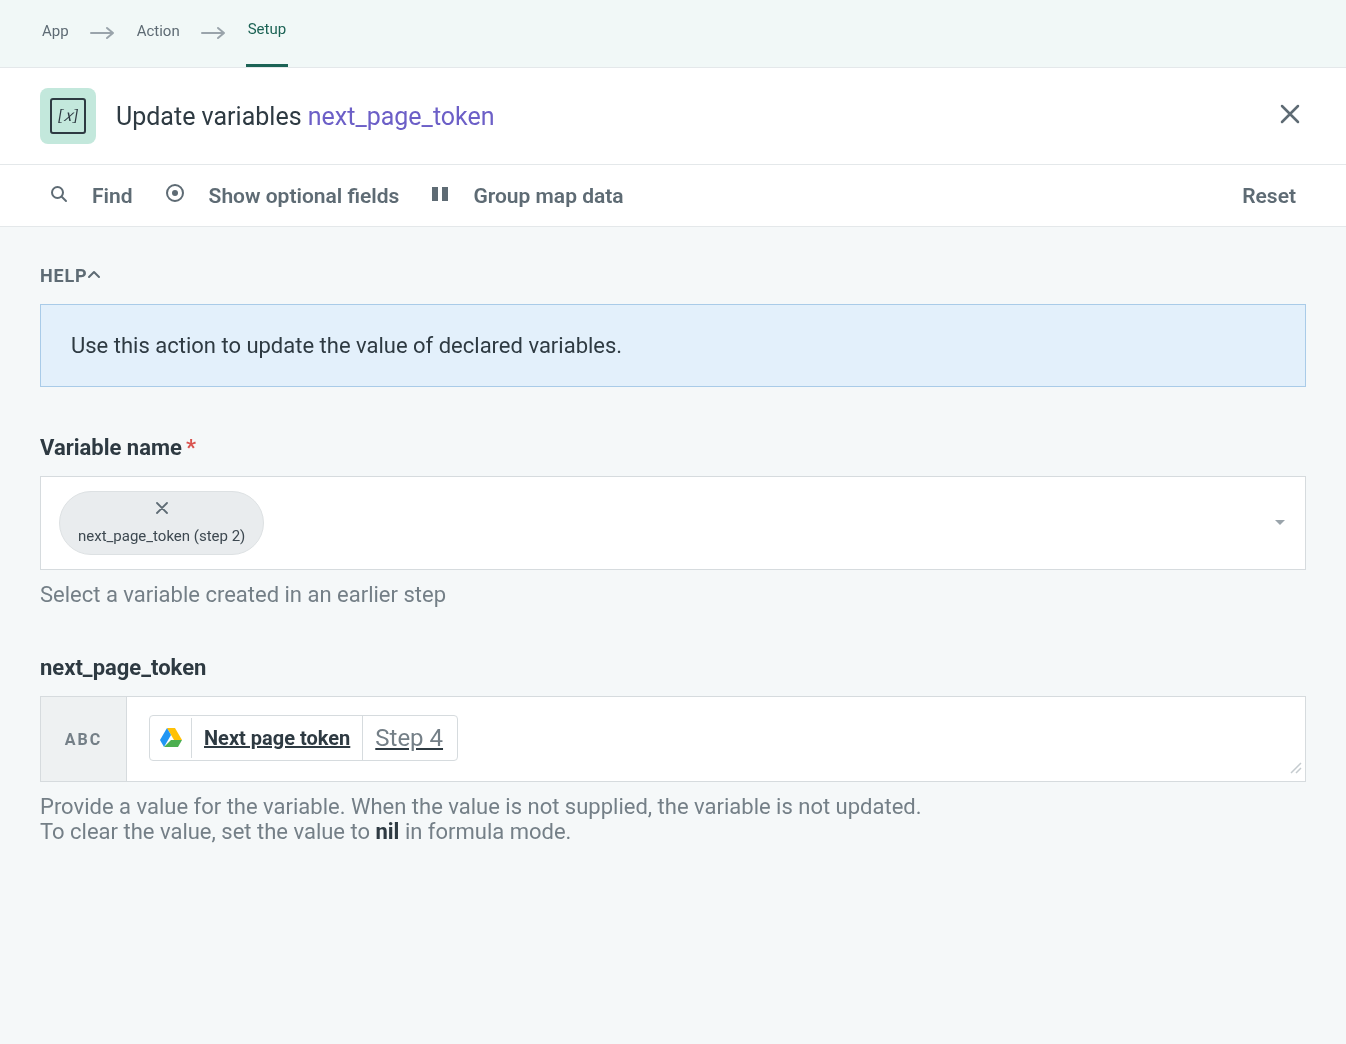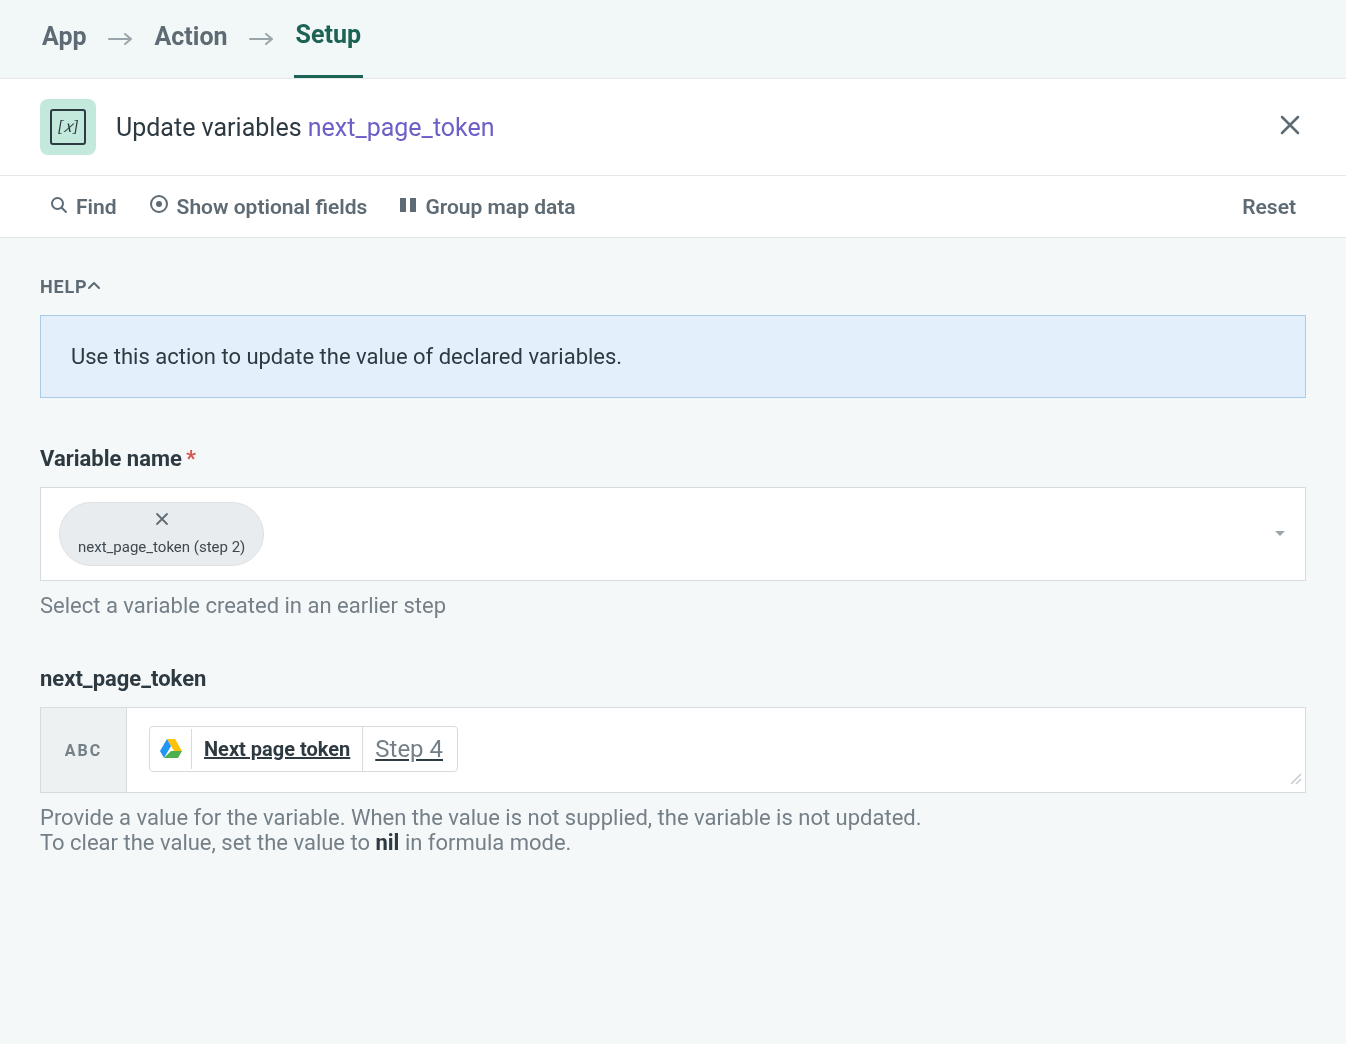--- a/index.html
+++ b/index.html
@@ -1,28 +1,28 @@
 <!DOCTYPE html>
 <html><head>
 <meta charset="utf-8">
 <style>
 * { box-sizing: border-box; margin: 0; padding: 0; }
 body { font-family: -apple-system, BlinkMacSystemFont, "Segoe UI", Roboto, sans-serif; background: #f5f8f9; color: #2e3a42; width: 1346px; }
 .breadcrumb { display: flex; align-items: center; gap: 18px; padding: 14px 40px 0; background: #f1f8f7; border-bottom: 1px solid #e4e8ea; }
-.breadcrumb-item { font-size: 25px; font-weight: 700; color: #5e6b74; padding: 6px 2px 26px; cursor: pointer; }
+.breadcrumb-item { font-size: 15px; font-weight: 400; color: #5e6b74; padding: 6px 2px 26px; cursor: pointer; }
 .breadcrumb-item.active { color: #1c6355; border-bottom: 3px solid #1c6355; }
 .breadcrumb-arrow { color: #9aa4ab; padding-bottom: 12px; }
 .header { display: flex; align-items: center; gap: 20px; padding: 20px 40px; background: #fff; border-bottom: 1px solid #e4e8ea; }
 .app-icon { width: 56px; height: 56px; border-radius: 8px; background: #c3e8dc; display: flex; align-items: center; justify-content: center; }
 .app-icon-inner { width: 36px; height: 36px; border: 2.5px solid #2e3a42; border-radius: 3px; display: flex; align-items: center; justify-content: center; font-style: italic; font-family: serif; font-size: 16px; }
 .title-row { flex: 1; font-size: 25px; color: #2e3a42; }
 .title-var { color: #6c5fc7; }
 .close-btn { color: #5e6b74; cursor: pointer; padding: 4px; }
 .toolbar { display: flex; align-items: center; gap: 32px; padding: 18px 50px; background: #fff; border-bottom: 1px solid #e4e8ea; }
-.toolbar-btn { display: flex; align-items: center; gap: 8px; font-size: 21px; font-weight: 600; color: #5e6b74; cursor: pointer; }
+.toolbar-btn { display: flex; align-items: center; gap: 24px; font-size: 21px; font-weight: 600; color: #5e6b74; cursor: pointer; }
 .toolbar-spacer { flex: 1; }
 .reset-btn { font-size: 21px; font-weight: 600; color: #5e6b74; cursor: pointer; }
 .content { padding: 38px 40px; }
 .help-header { display: flex; align-items: center; font-size: 18px; font-weight: 700; color: #5e6b74; letter-spacing: 0.8px; margin-bottom: 18px; cursor: pointer; }
 .help-box { border: 1px solid #a9cbe8; background: #e3f0fb; padding: 28px 30px; margin-bottom: 48px; font-size: 22px; color: #2e3a42; }
 .field-label { font-size: 22px; font-weight: 700; color: #2e3a42; margin-bottom: 16px; }
 .required { color: #d9534f; margin-left: 4px; }
 .select-box { border: 1px solid #d6dbde; background: #fff; padding: 14px 18px; display: flex; align-items: center; justify-content: space-between; margin-bottom: 12px; cursor: pointer; }
 .pill { display: inline-flex; align-items: center; gap: 8px; background: #e9ecee; border-radius: 999px; padding: 9px 18px; font-size: 15px; color: #3d4850; border: 1px solid #dde1e3; flex-direction: column; }
 .pill-x { color: #5e6b74; cursor: pointer; }

